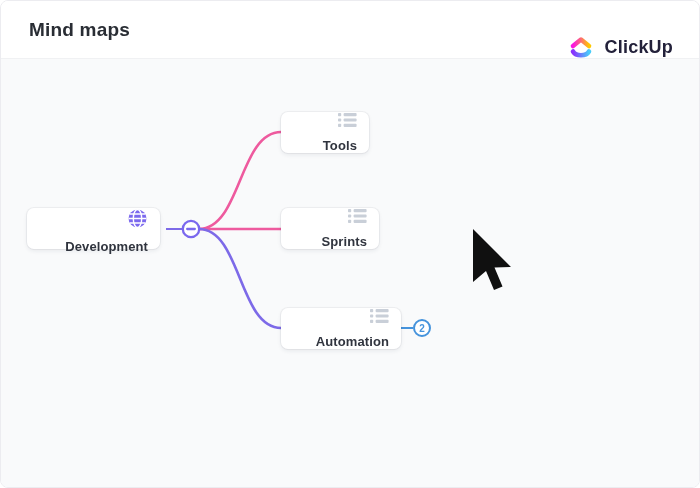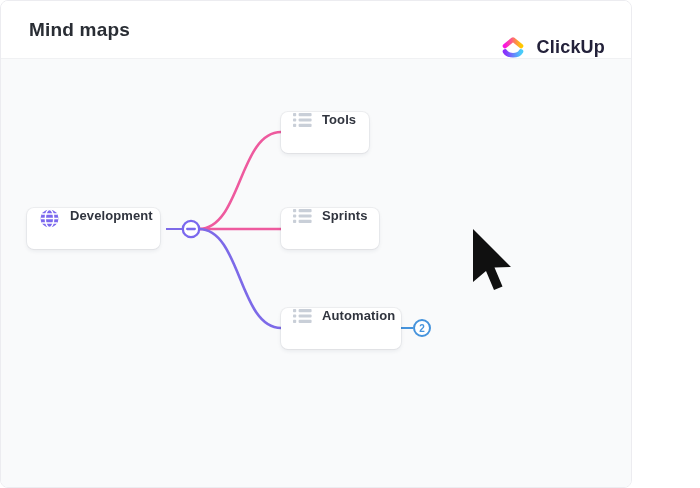--- a/index.html
+++ b/index.html
@@ -1,21 +1,21 @@
 <!DOCTYPE html>
 <html><head>
 <meta charset="utf-8">
 <style>
   * { margin: 0; padding: 0; box-sizing: border-box; }
   html, body { background: #ffffff; }
   body { font-family: "Liberation Sans", "DejaVu Sans", sans-serif; }
 
   .app {
     position: relative;
-    width: 632px;
+    width: 700px;
     height: 488px;
     background: #ffffff;
     border: 1px solid #ececf0;
     border-radius: 8px;
     overflow: hidden;
   }
 
   .header {
     position: relative;
     height: 58px;
@@ -56,23 +56,24 @@
     left: 0; top: 0;
   }
 
   .node {
     position: absolute;
     height: 41px;
     background: #ffffff;
     border-radius: 7px;
     box-shadow: 0 0 0 1px rgba(30,35,60,0.05), 0 2px 4px rgba(30,35,60,0.08);
     display: flex;
-    align-items: flex-start;
+    align-items: flex-end;
     gap: 10px;
     padding: 0 12px;
+    flex-direction: column;
   }
   .node-label {
     font-size: 13px;
     font-weight: 700;
     color: #30343e;
     letter-spacing: 0.1px;
     white-space: nowrap;
   }
   .node-root      { left: 26px;  top: 149px; width: 133px; }
   .node-tools     { left: 280px; top: 53px;  width: 88px;  }

